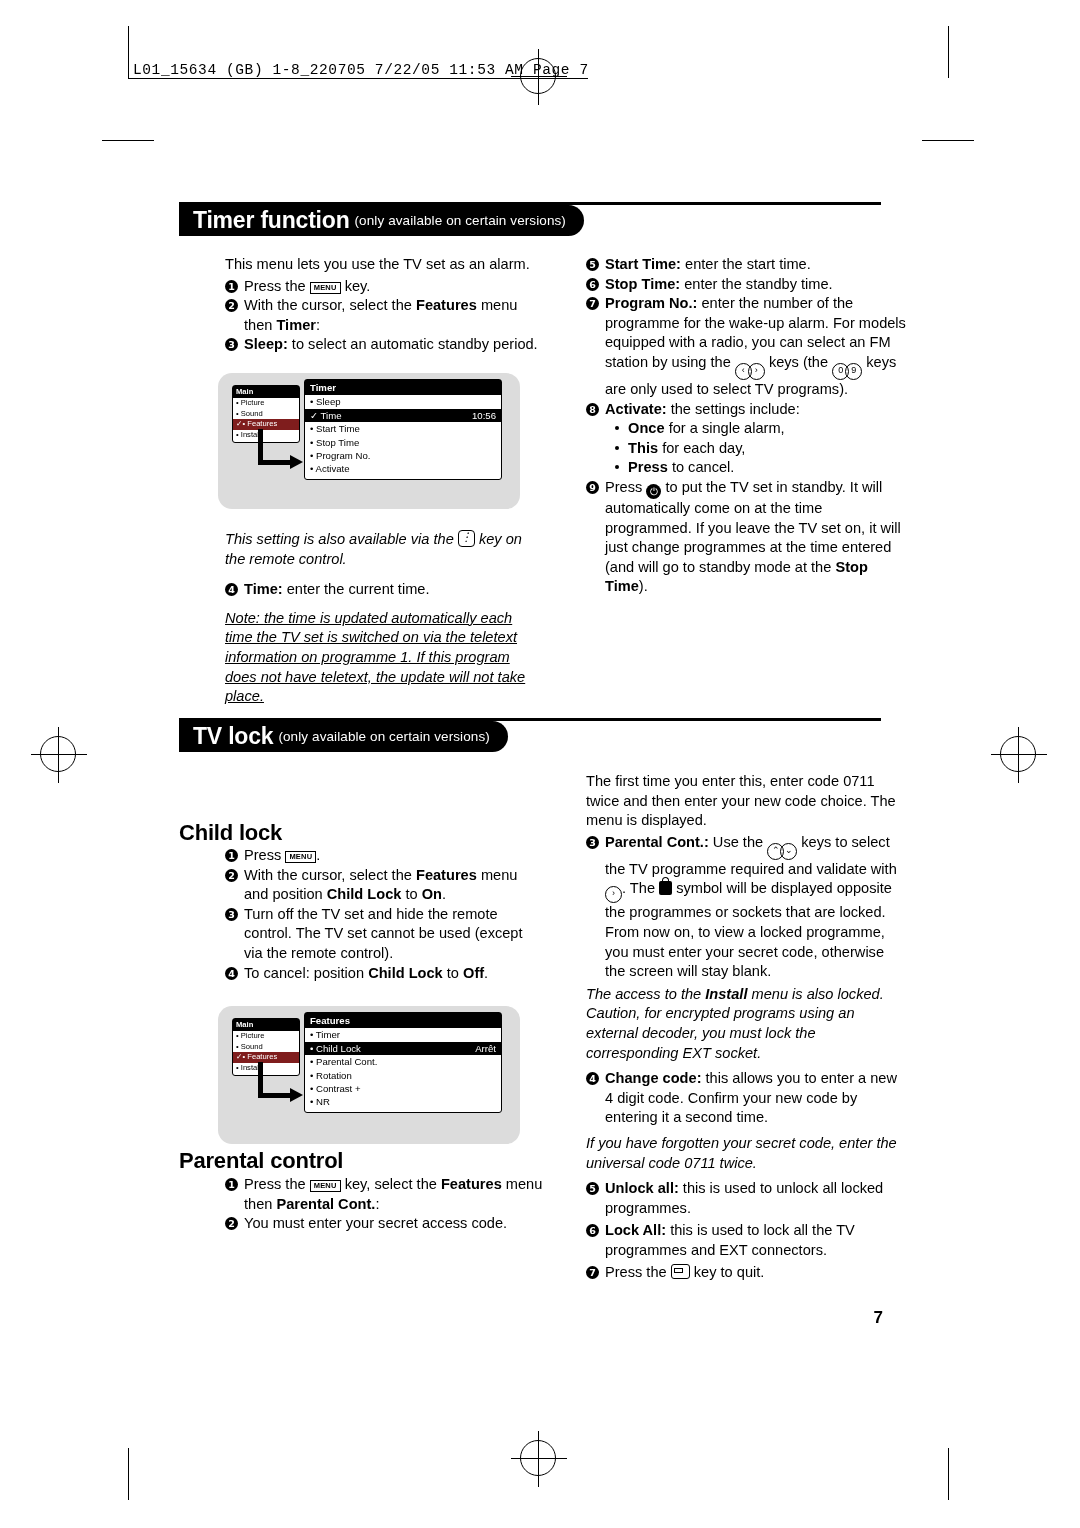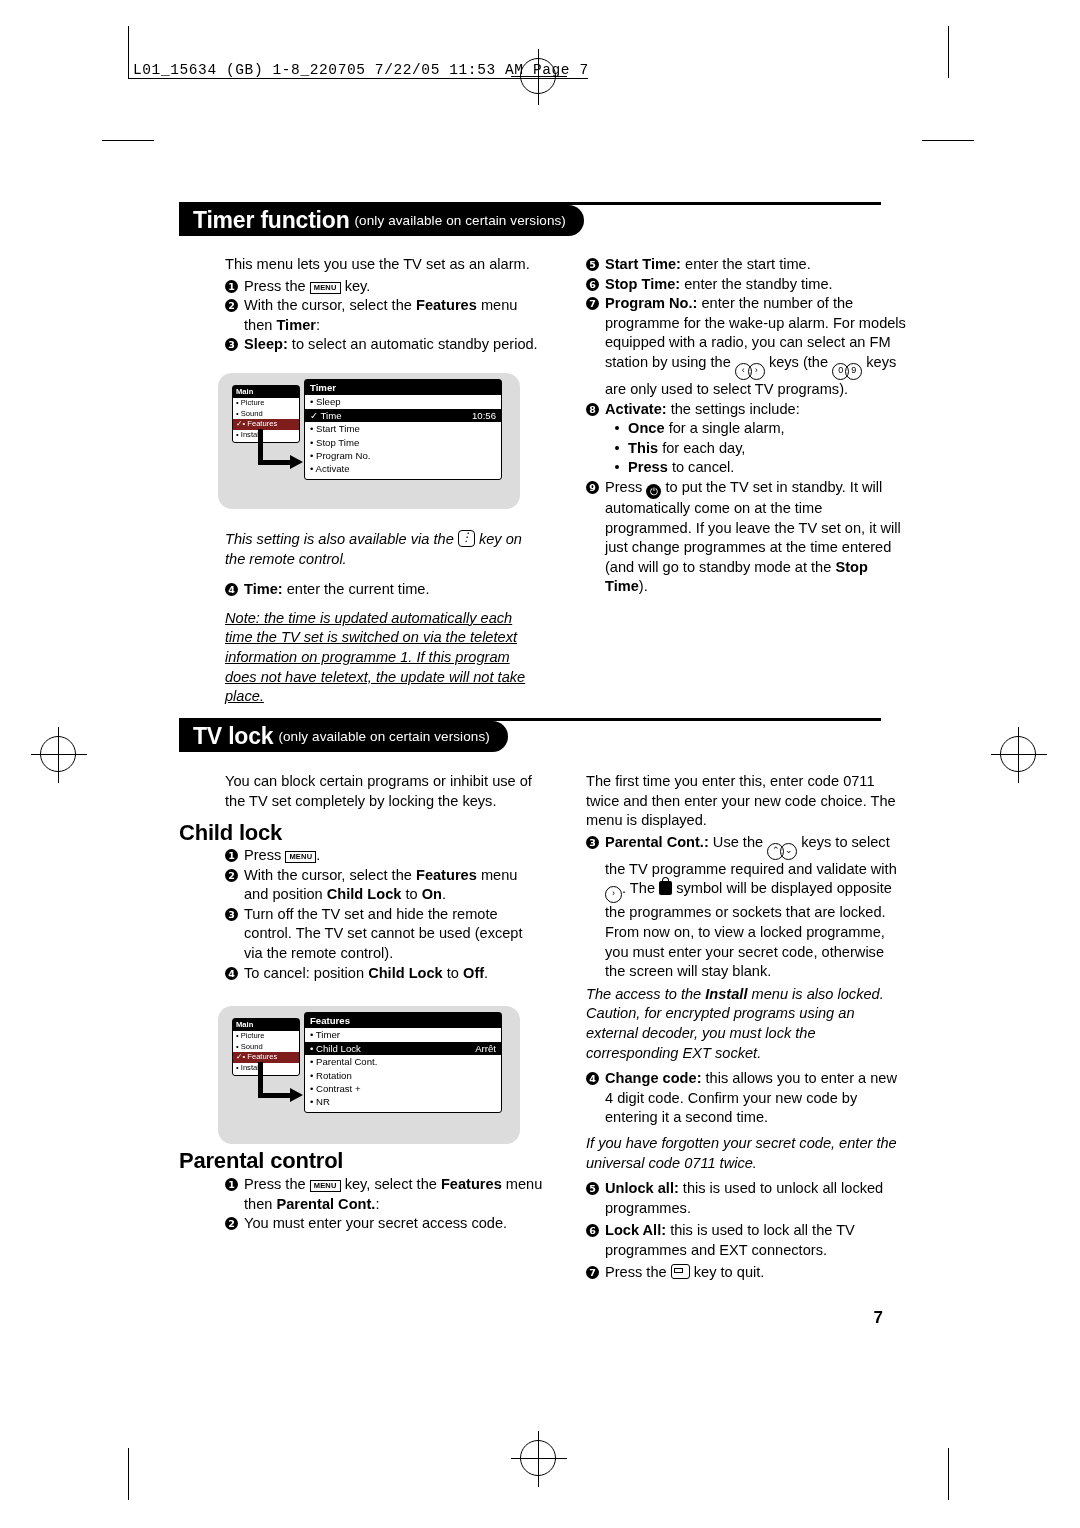--- a/index.html
+++ b/index.html
@@ -537,23 +537,20 @@
   </div>
 
   <div class="section-bar" style="top:718px;">
     <div class="rule"></div>
     <div class="pill">
       <span class="main">TV lock</span>
       <span class="sub">(only available on certain versions)</span>
     </div>
   </div>
 
-  <div class="col" style="left:205px;top:772px;width:318px;">
-    <p>You can block certain programs or inhibit use of the TV set completely by locking the keys.</p>
-  </div>
 
   <div class="subhead" style="left:179px;top:820px;">Child lock</div>
 
   <div class="col" style="left:205px;top:846px;width:318px;">
     <div class="li">
       <span class="num">1</span>
       <span>Press</span>
       <span class="key-menu">MENU</span><span>.</span>
     </div>
     <div class="li">

